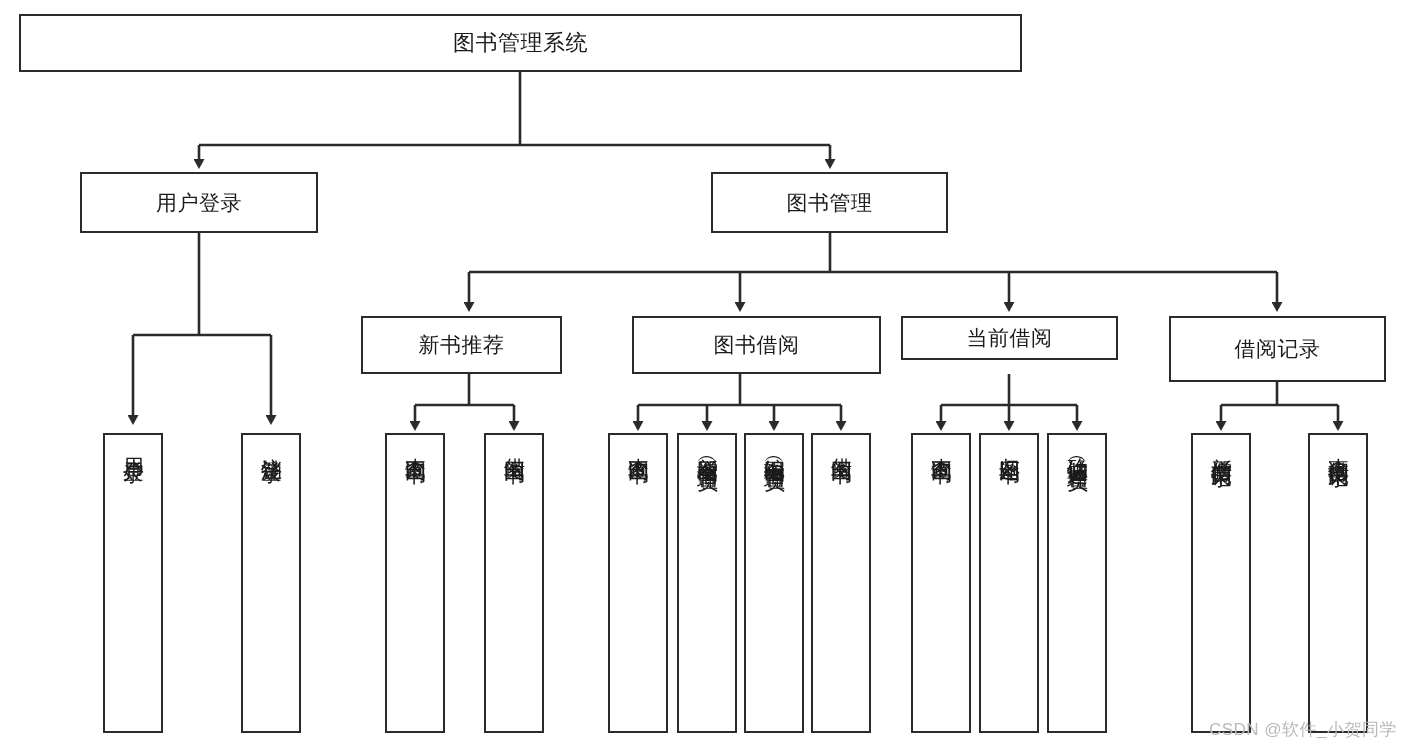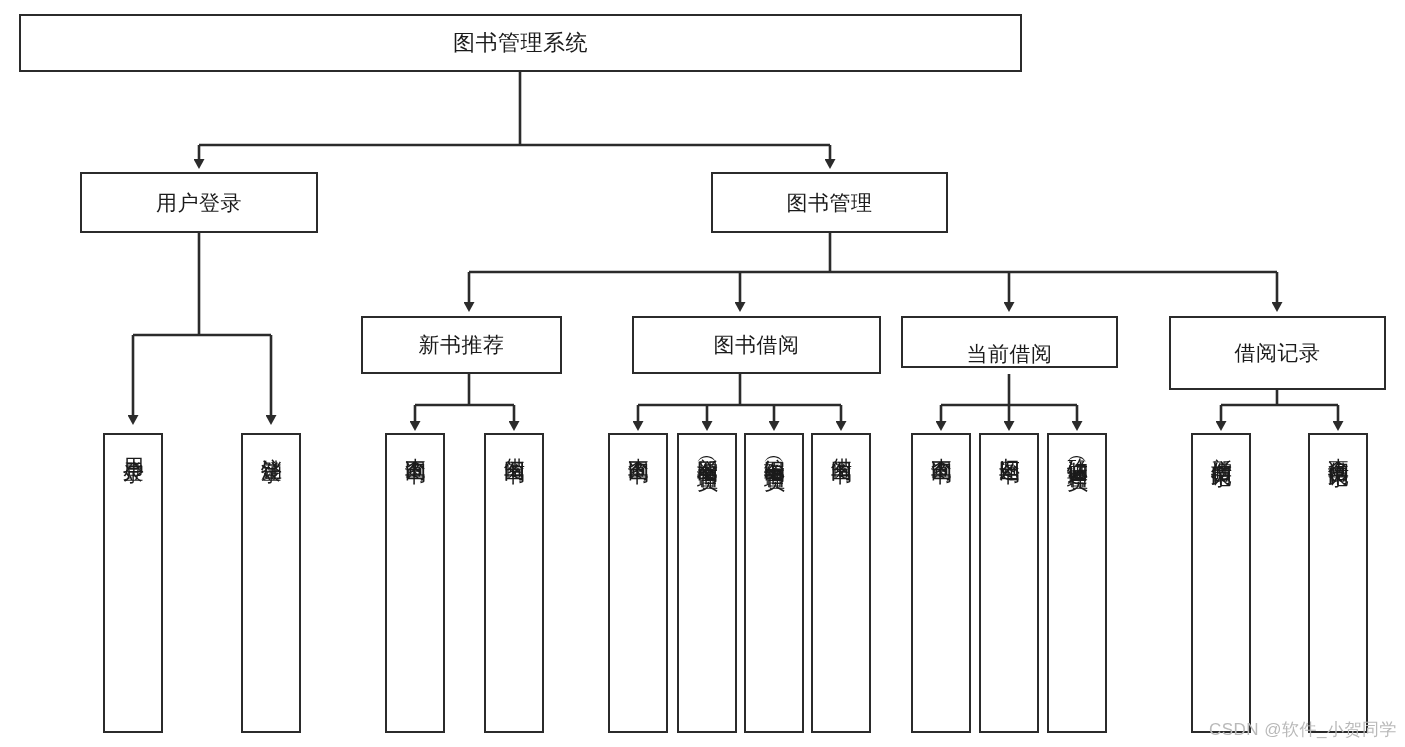--- a/index.html
+++ b/index.html
@@ -140,24 +140,24 @@
   <div class="node level2" style="left:711px; top:172px; width:237px; height:61px;">
     <span class="label">图书管理</span>
   </div>
 
   <div class="node level2" style="left:361px; top:316px; width:201px; height:58px;">
     <span class="label">新书推荐</span>
   </div>
   <div class="node level2" style="left:632px; top:316px; width:249px; height:58px;">
     <span class="label">图书借阅</span>
   </div>
-  <div class="node level2" style="left:901px; top:316px; width:217px; height:52px;align-items:flex-end;">
+  <div class="node level2" style="left:901px; top:316px; width:217px; height:44px;">
     <span class="label">当前借阅</span>
   </div>
-  <div class="node level2" style="left:1169px; top:316px; width:217px; height:74px;">
+  <div class="node level2" style="left:1169px; top:316px; width:217px; height:66px;">
     <span class="label">借阅记录</span>
   </div>
 
   <div class="node vertical" style="left:103px; top:433px; width:60px; height:300px;">
     <span class="label">用户登录</span>
   </div>
   <div class="node vertical" style="left:241px; top:433px; width:60px; height:300px;">
     <span class="label">注销登录</span>
   </div>
 

